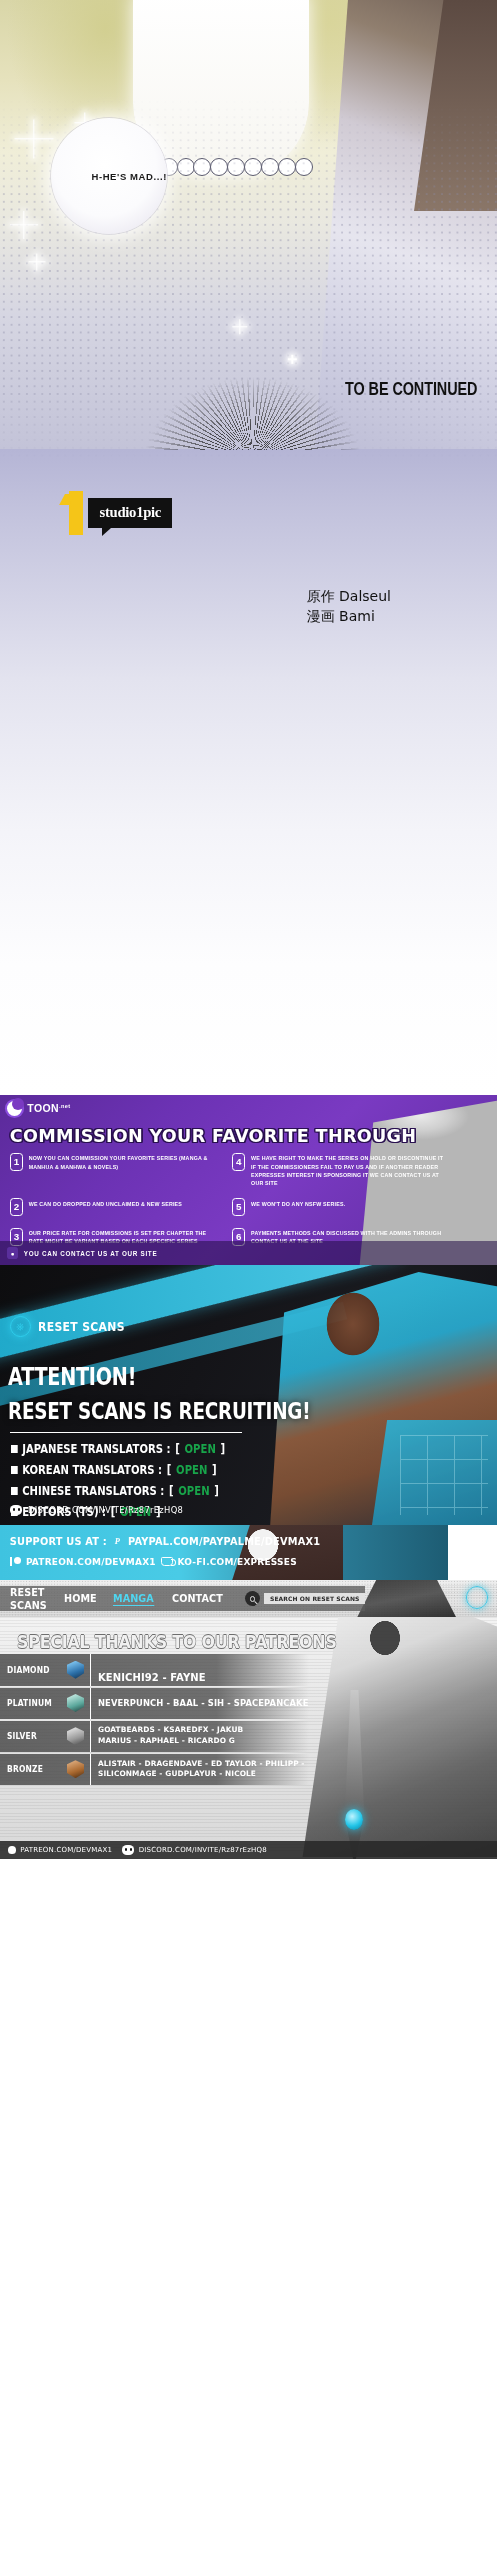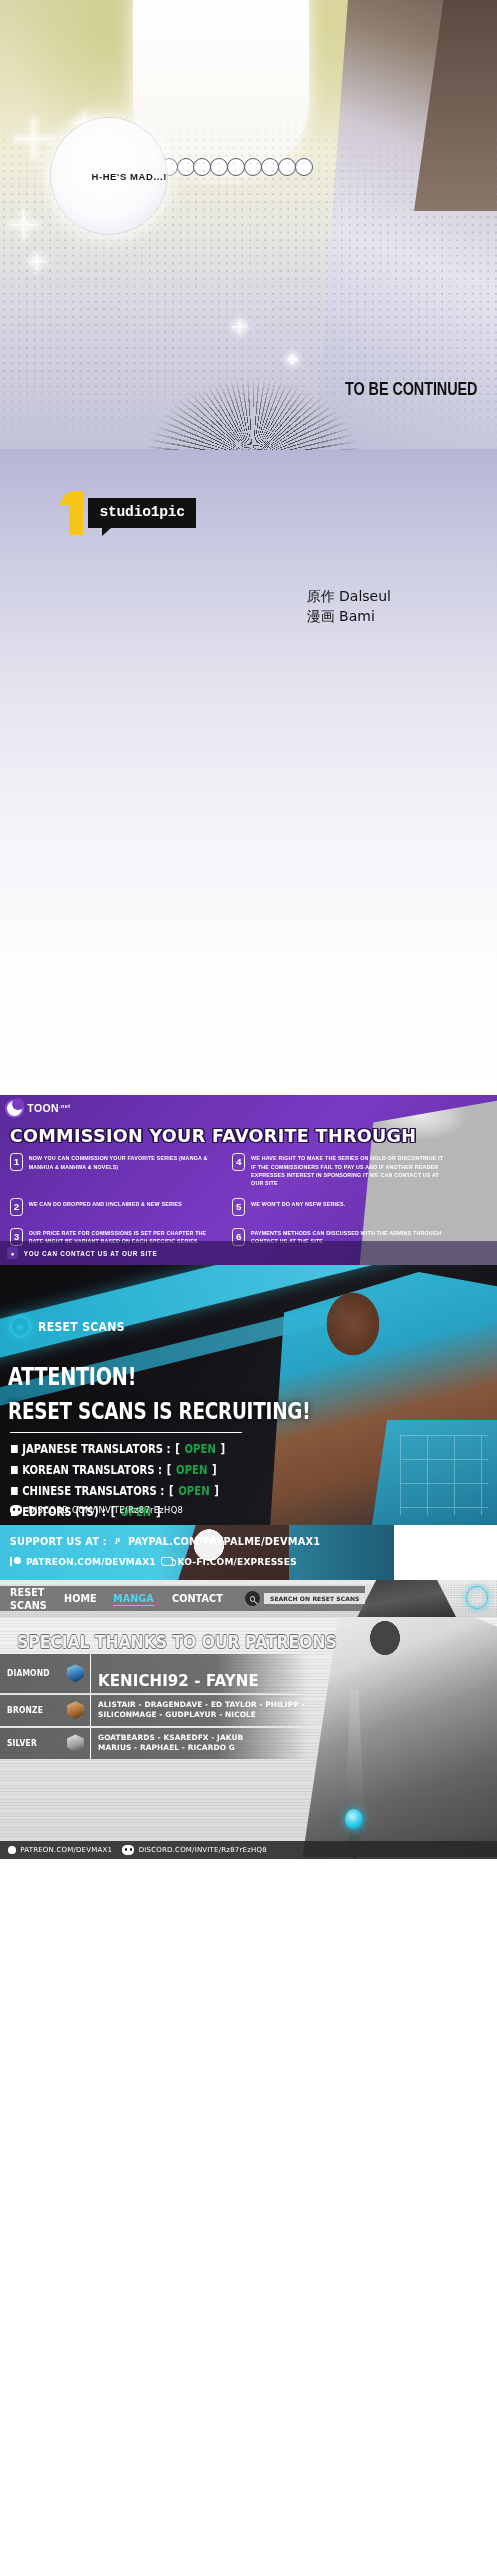--- a/index.html
+++ b/index.html
@@ -104,21 +104,21 @@
     background:#f5c518;
   }
   .studio-one::after {
     content:""; position:absolute; left:0; top:2.8px; width:9.8px; height:11.2px;
     background:#f5c518; transform:skewX(-28deg);
   }
   .studio-box {
     background:#111; padding:6.3px 11.2px 7.7px 11.2px; position:relative;
   }
   .studio-box .studio-name {
-    color:#fff; font-family:Liberation Mono, monospace; font-weight:700;
+    color:#fff; font-family:Liberation Serif, serif; font-weight:700;
     font-size:14.7px; letter-spacing:-0.3px;
   }
   .studio-box::after {
     content:""; position:absolute; left:14px; bottom:-7.7px;
     border-left:9.8px solid #111; border-bottom:8.4px solid transparent;
   }
 
   .credits {
     position:absolute; right:107px; top:586px; text-align:left;
     font-family:"DejaVu Sans", sans-serif; font-size:14px; color:#111; line-height:1.45;
@@ -257,21 +257,21 @@
   .discord-mark {
     width:12.6px; height:9.8px; background:#fff; border-radius:4.9px/4.2px; position:relative;
   }
   .discord-mark::before, .discord-mark::after {
     content:""; position:absolute; top:2.8px; width:2.1px; height:2.8px; border-radius:50%; background:#111;
   }
   .discord-mark::before { left:2.8px; } .discord-mark::after { right:2.8px; }
 
   
   .support {
-    position:relative; width:394px; height:55px; overflow:hidden;
+    position:relative; width:448px; height:55px; overflow:hidden;
     background:linear-gradient(90deg,#3fc3e0 0%, #49cbe6 40%, #2c7f9a 72%, #1d5c73 100%);
     color:#fff;
   }
   .support-fig {
     position:absolute; right:105px; top:-4.2px; width:112px; height:63px;
     background:radial-gradient(ellipse 24px 25px at 32px 24px,#f2f2f2 0 62%, transparent 64%),
                linear-gradient(170deg,#4a3430,#3a2723);
     clip-path:polygon(18% 0,100% 0,100% 100%,0 100%);
   }
   .support-line1 {
@@ -388,21 +388,21 @@
   .b-diamond { background:linear-gradient(160deg,#8fd6ff,#2b6fa8 60%,#13314d); }
   .b-platinum{ background:linear-gradient(160deg,#d7f5ef,#5aa79b 60%,#1f3d3a); }
   .b-gold    { background:linear-gradient(160deg,#ffdf8a,#c08a2a 60%,#5a3c0b); }
   .b-silver  { background:linear-gradient(160deg,#f0f0f0,#9a9a9a 60%,#4a4a4a); }
   .b-bronze  { background:linear-gradient(160deg,#e8b98c,#a9682f 60%,#4e2d12); }
   .tier-sep { width:1.4px; align-self:stretch; background:#fff; margin-right:7px; }
   .tier-names {
     font-family:"DejaVu Sans", sans-serif; font-weight:700; color:#fff;
     line-height:1.45; letter-spacing:0.1px;
   }
-  .tier-names.big  { font-size:15px;margin-top:17px; }
+  .tier-names.big  { font-size:10px;margin-top:17px; }
   .tier-names.mid  { font-size:8.4px; }
   .tier-names.sml  { font-size:7.4px; }
   .patreon-footer {
     position:absolute; left:0; bottom:0; width:498px; height:18px;
     background:rgba(40,40,40,.88); display:flex; align-items:center; gap:9.8px; padding-left:8.4px;
   }
   .pf-item { display:flex; align-items:center; gap:4.2px; color:#fff;
              font-family:"DejaVu Sans", sans-serif; font-size:7px; letter-spacing:0.2px; }
   .pf-dot { width:7.7px; height:7.7px; border-radius:50%; background:#fff; }
 </style>
@@ -602,42 +602,50 @@
 
       <div class="tier">
         <div class="tier-name">DIAMOND</div>
         <div class="tier-badge b-diamond"></div>
         <div class="tier-sep"></div>
         <div class="tier-names big">
           <div>KENICHI92 - FAYNE</div>
         </div>
       </div>
 
-
+      <div class="tier">
+        <div class="tier-name">PLATINUM</div>
+        <div class="tier-badge b-platinum"></div>
+        <div class="tier-sep"></div>
+        <div class="tier-names mid">
+          <div>NEVERPUNCH - BAAL - SIH - SPACEPANCAKE</div>
+        </div>
+      </div>
+
+
+      <div class="tier">
+        <div class="tier-name">SILVER</div>
+        <div class="tier-badge b-silver"></div>
+        <div class="tier-sep"></div>
+        <div class="tier-names sml">
+          <div>GOATBEARDS - KSAREDFX - JAKUB</div>
+          <div>MARIUS - RAPHAEL - RICARDO G</div>
+        </div>
+      </div>
 
       <div class="tier">
         <div class="tier-name">BRONZE</div>
         <div class="tier-badge b-bronze"></div>
         <div class="tier-sep"></div>
         <div class="tier-names sml">
           <div>ALISTAIR - DRAGENDAVE  - ED TAYLOR  -  PHILIPP -</div>
           <div>SILICONMAGE - GUDPLAYUR - NICOLE</div>
         </div>
       </div>
 
-      <div class="tier">
-        <div class="tier-name">SILVER</div>
-        <div class="tier-badge b-silver"></div>
-        <div class="tier-sep"></div>
-        <div class="tier-names sml">
-          <div>GOATBEARDS - KSAREDFX - JAKUB</div>
-          <div>MARIUS - RAPHAEL - RICARDO G</div>
-        </div>
-      </div>
-
     </div>
 
     <div class="patreon-footer">
       <div class="pf-item">
         <span class="pf-dot"></span>
         <span>PATREON.COM/DEVMAX1</span>
       </div>
       <div class="pf-item">
         <span class="discord-mark"></span>
         <span>DISCORD.COM/INVITE/Rz87rEzHQ8</span>

